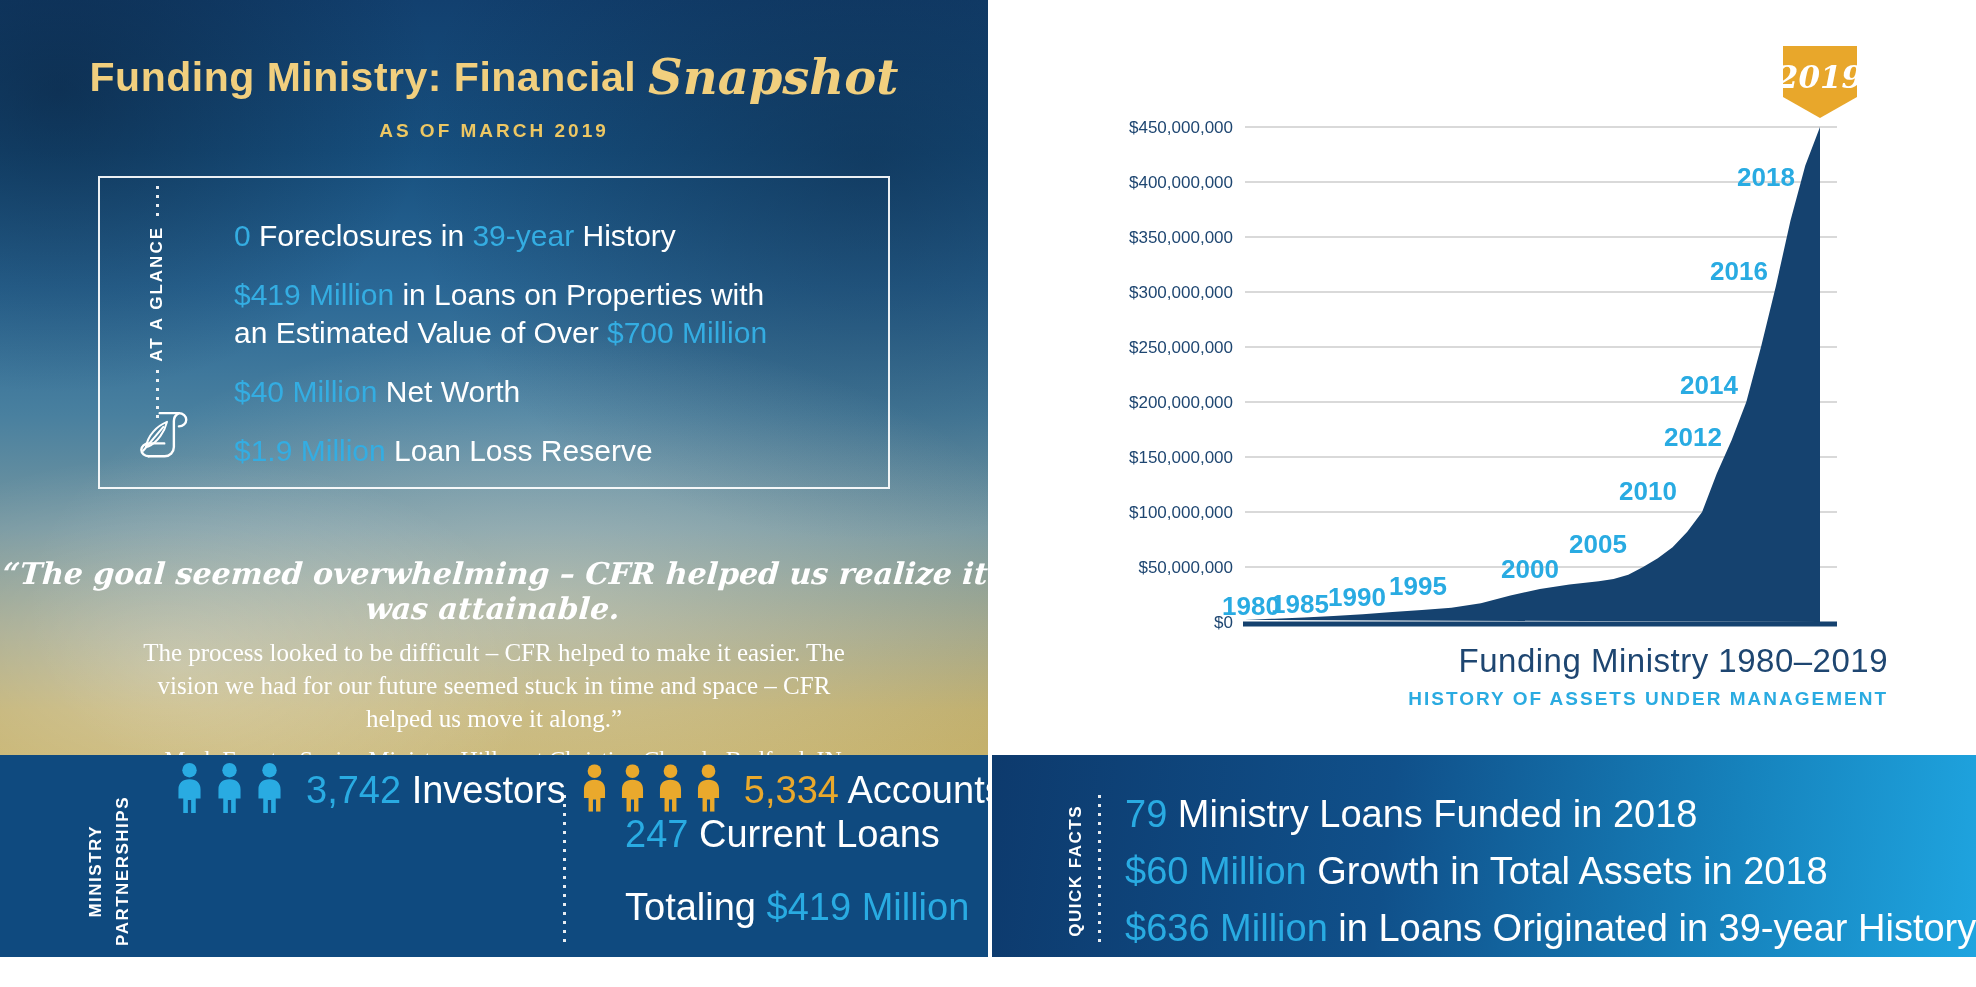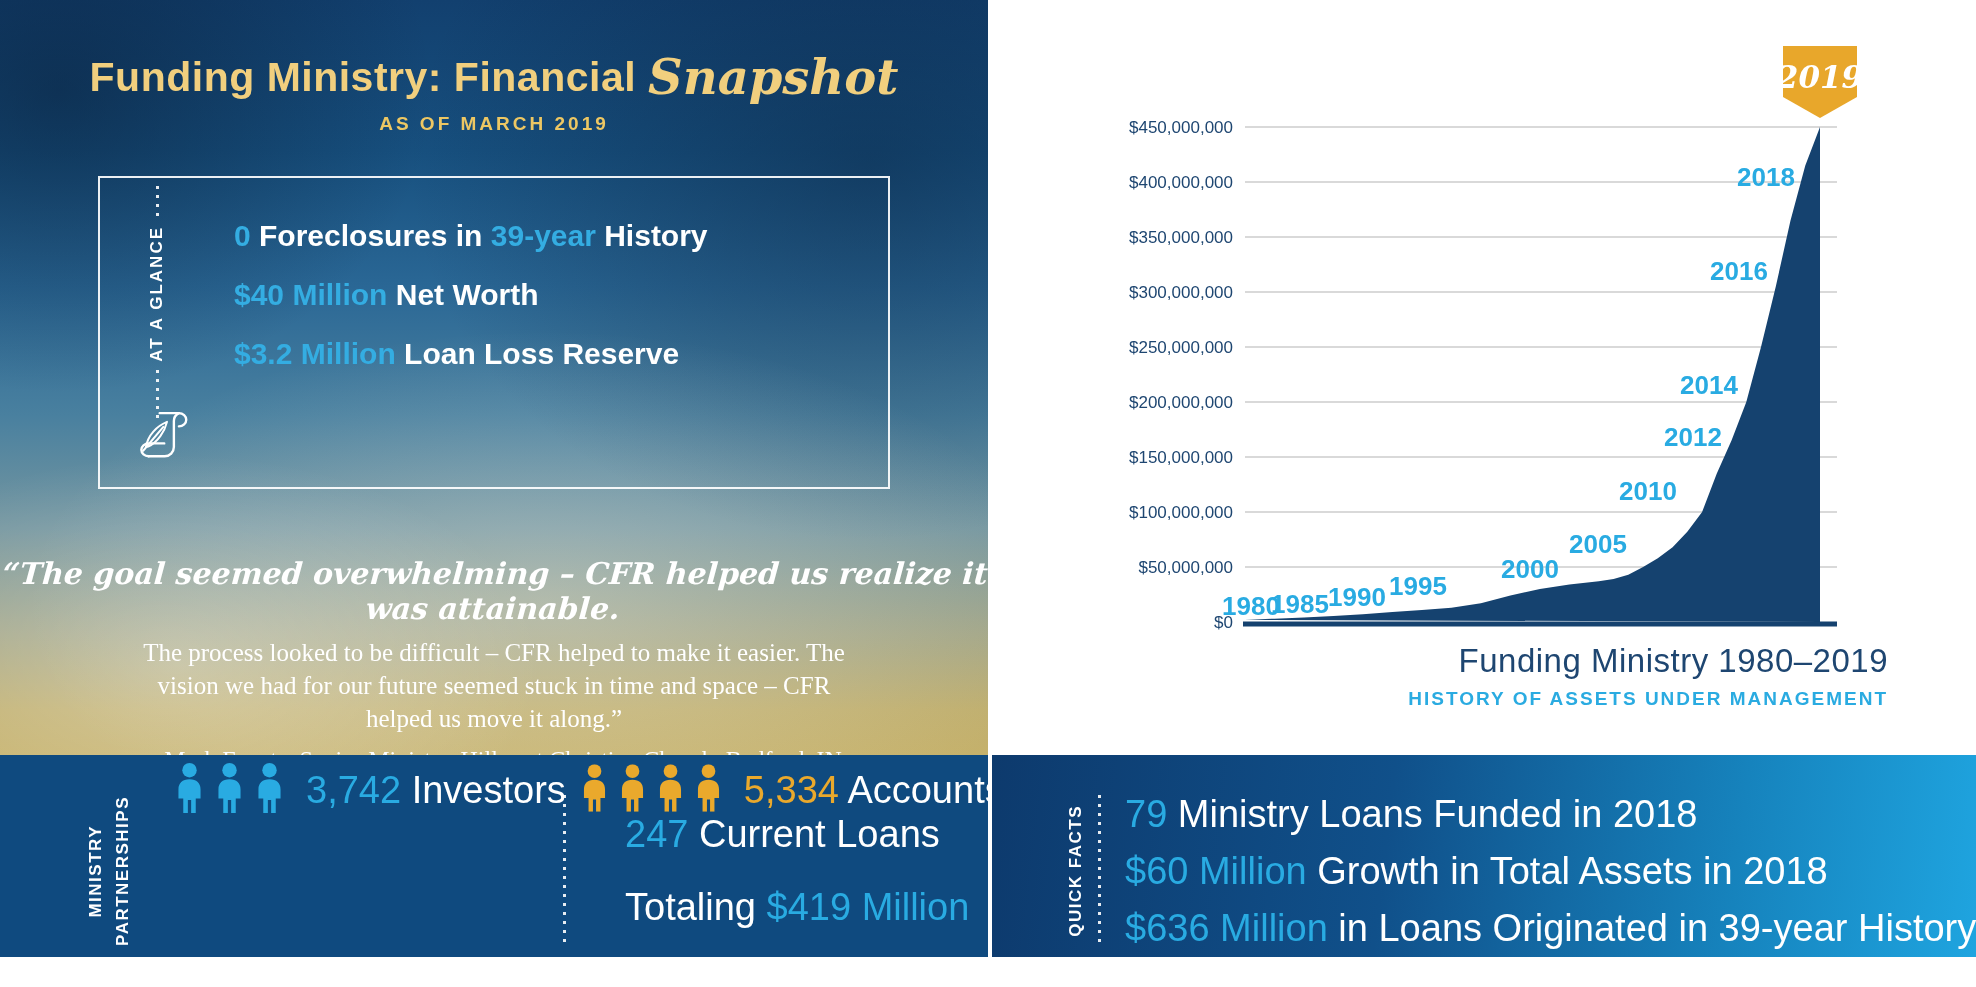--- a/index.html
+++ b/index.html
@@ -13,32 +13,32 @@
       radial-gradient(ellipse 520px 300px at 18% 88%, rgba(255,255,255,0.30), transparent 70%),
       radial-gradient(ellipse 720px 380px at 55% 80%, rgba(242,242,234,0.32), transparent 72%),
       radial-gradient(ellipse 640px 520px at 88% 22%, rgba(9,33,62,0.45), transparent 72%),
       radial-gradient(ellipse 520px 420px at 6% 12%, rgba(7,26,50,0.50), transparent 72%),
       linear-gradient(180deg,#12406f 0%,#17507f 20%,#2a6795 38%,#49809f 55%,#7697a0 70%,#a3a687 84%,#c0af6e 94%,#c5b16b 100%);
   }
   .title-block { position:absolute; left:0; right:0; top:46px; text-align:center; }
   .title-line { color:#f1cf7e; }
   .title-main { font-size:41px; font-weight:bold; letter-spacing:0.5px; }
   .title-script { font-family:"DejaVu Serif", serif; font-style:italic; font-size:48px; font-weight:bold; margin-left:12px; position:relative; top:3px; }
-  .hero-subtitle { margin-top:11px; color:#edc763; font-size:19px; font-weight:bold; letter-spacing:3px; }
+  .hero-subtitle { margin-top:18px; color:#edc763; font-size:19px; font-weight:bold; letter-spacing:3px; }
 
   .glance-box { position:absolute; left:98px; top:176px; width:792px; height:313px; border:2px solid rgba(255,255,255,0.92); }
   .glance-rail { position:absolute; left:46px; top:8px; width:22px; height:234px; display:flex; flex-direction:column; align-items:center; }
   .vdots { width:3px; background-image:repeating-linear-gradient(180deg, rgba(255,255,255,0.9) 0 3px, transparent 3px 9px); }
   .glance-rail .vdots.top { height:32px; flex:none; }
   .glance-rail .vdots.bottom { flex:1; }
   .vlabel { writing-mode:vertical-rl; transform:rotate(180deg); color:#fff; font-weight:bold; font-size:17px; letter-spacing:2px; white-space:nowrap; }
   .glance-rail .vlabel { margin:8px 0; }
   .quill-wrap { position:absolute; left:34px; top:224px; width:66px; height:70px; }
   .glance-items { position:absolute; left:134px; top:39px; right:18px; }
-  .glance-item { font-size:30px; line-height:38px; color:#fff; font-weight:700; }
+  .glance-item { font-size:30px; line-height:38px; color:#fff; font-weight:400; }
   .glance-item + .glance-item { margin-top:21px; }
   .hl { color:#34ade2; }
 
   .quote-block { position:absolute; left:0; right:0; top:556px; text-align:center; color:#fff; }
   .quote-script { font-family:"DejaVu Serif", serif; font-style:italic; font-size:30px; font-weight:bold; transform:skewX(-4deg); }
   .quote-body { font-family:"Liberation Serif", serif; font-size:25px; line-height:33px; max-width:740px; margin:10px auto 0; }
   .quote-attrib { font-family:"Liberation Serif", serif; font-size:24px; margin-top:11px; }
 
   
   .chart-panel { position:absolute; left:988px; top:0; width:988px; height:755px; background:#ffffff; }
@@ -104,24 +104,28 @@
           <path d="M16 57c-4.4 0-8-3.1-8-7s3.6-7 8-7h17"></path>
           <path d="M13 47C15 34 25 24 36 19.5 33.5 30 26 41.5 15.5 46.5z" stroke-width="2.2"></path>
           <path d="M10 51L32 25" stroke-width="2.2"></path>
         </svg>
       </div>
       <div class="glance-items">
         <div class="glance-item">
           <div><span class="hl">0</span><span> Foreclosures in </span><span class="hl">39-year</span><span> History</span></div>
         </div>
         <div class="glance-item">
+          <div><span class="hl">$419 Million</span><span> in Loans on Properties with</span></div>
+          <div><span>an Estimated Value of Over </span><span class="hl">$700 Million</span></div>
+        </div>
+        <div class="glance-item">
           <div><span class="hl">$40 Million</span><span> Net Worth</span></div>
         </div>
         <div class="glance-item">
-          <div><span class="hl">$3.2 Million</span><span> Loan Loss Reserve</span></div>
+          <div><span class="hl">$1.9 Million</span><span> Loan Loss Reserve</span></div>
         </div>
       </div>
     </div>
 
     <div class="quote-block">
       <div class="quote-script">“The goal seemed overwhelming – CFR helped us realize it was attainable.</div>
       <div class="quote-body">The process looked to be difficult – CFR helped to make it easier. The vision we had for our future seemed stuck in time and space – CFR helped us move it along.”</div>
       <div class="quote-attrib">– Mark Fugate, Senior Minister, Hillcrest Christian Church, Bedford, IN</div>
     </div>
   </div>

